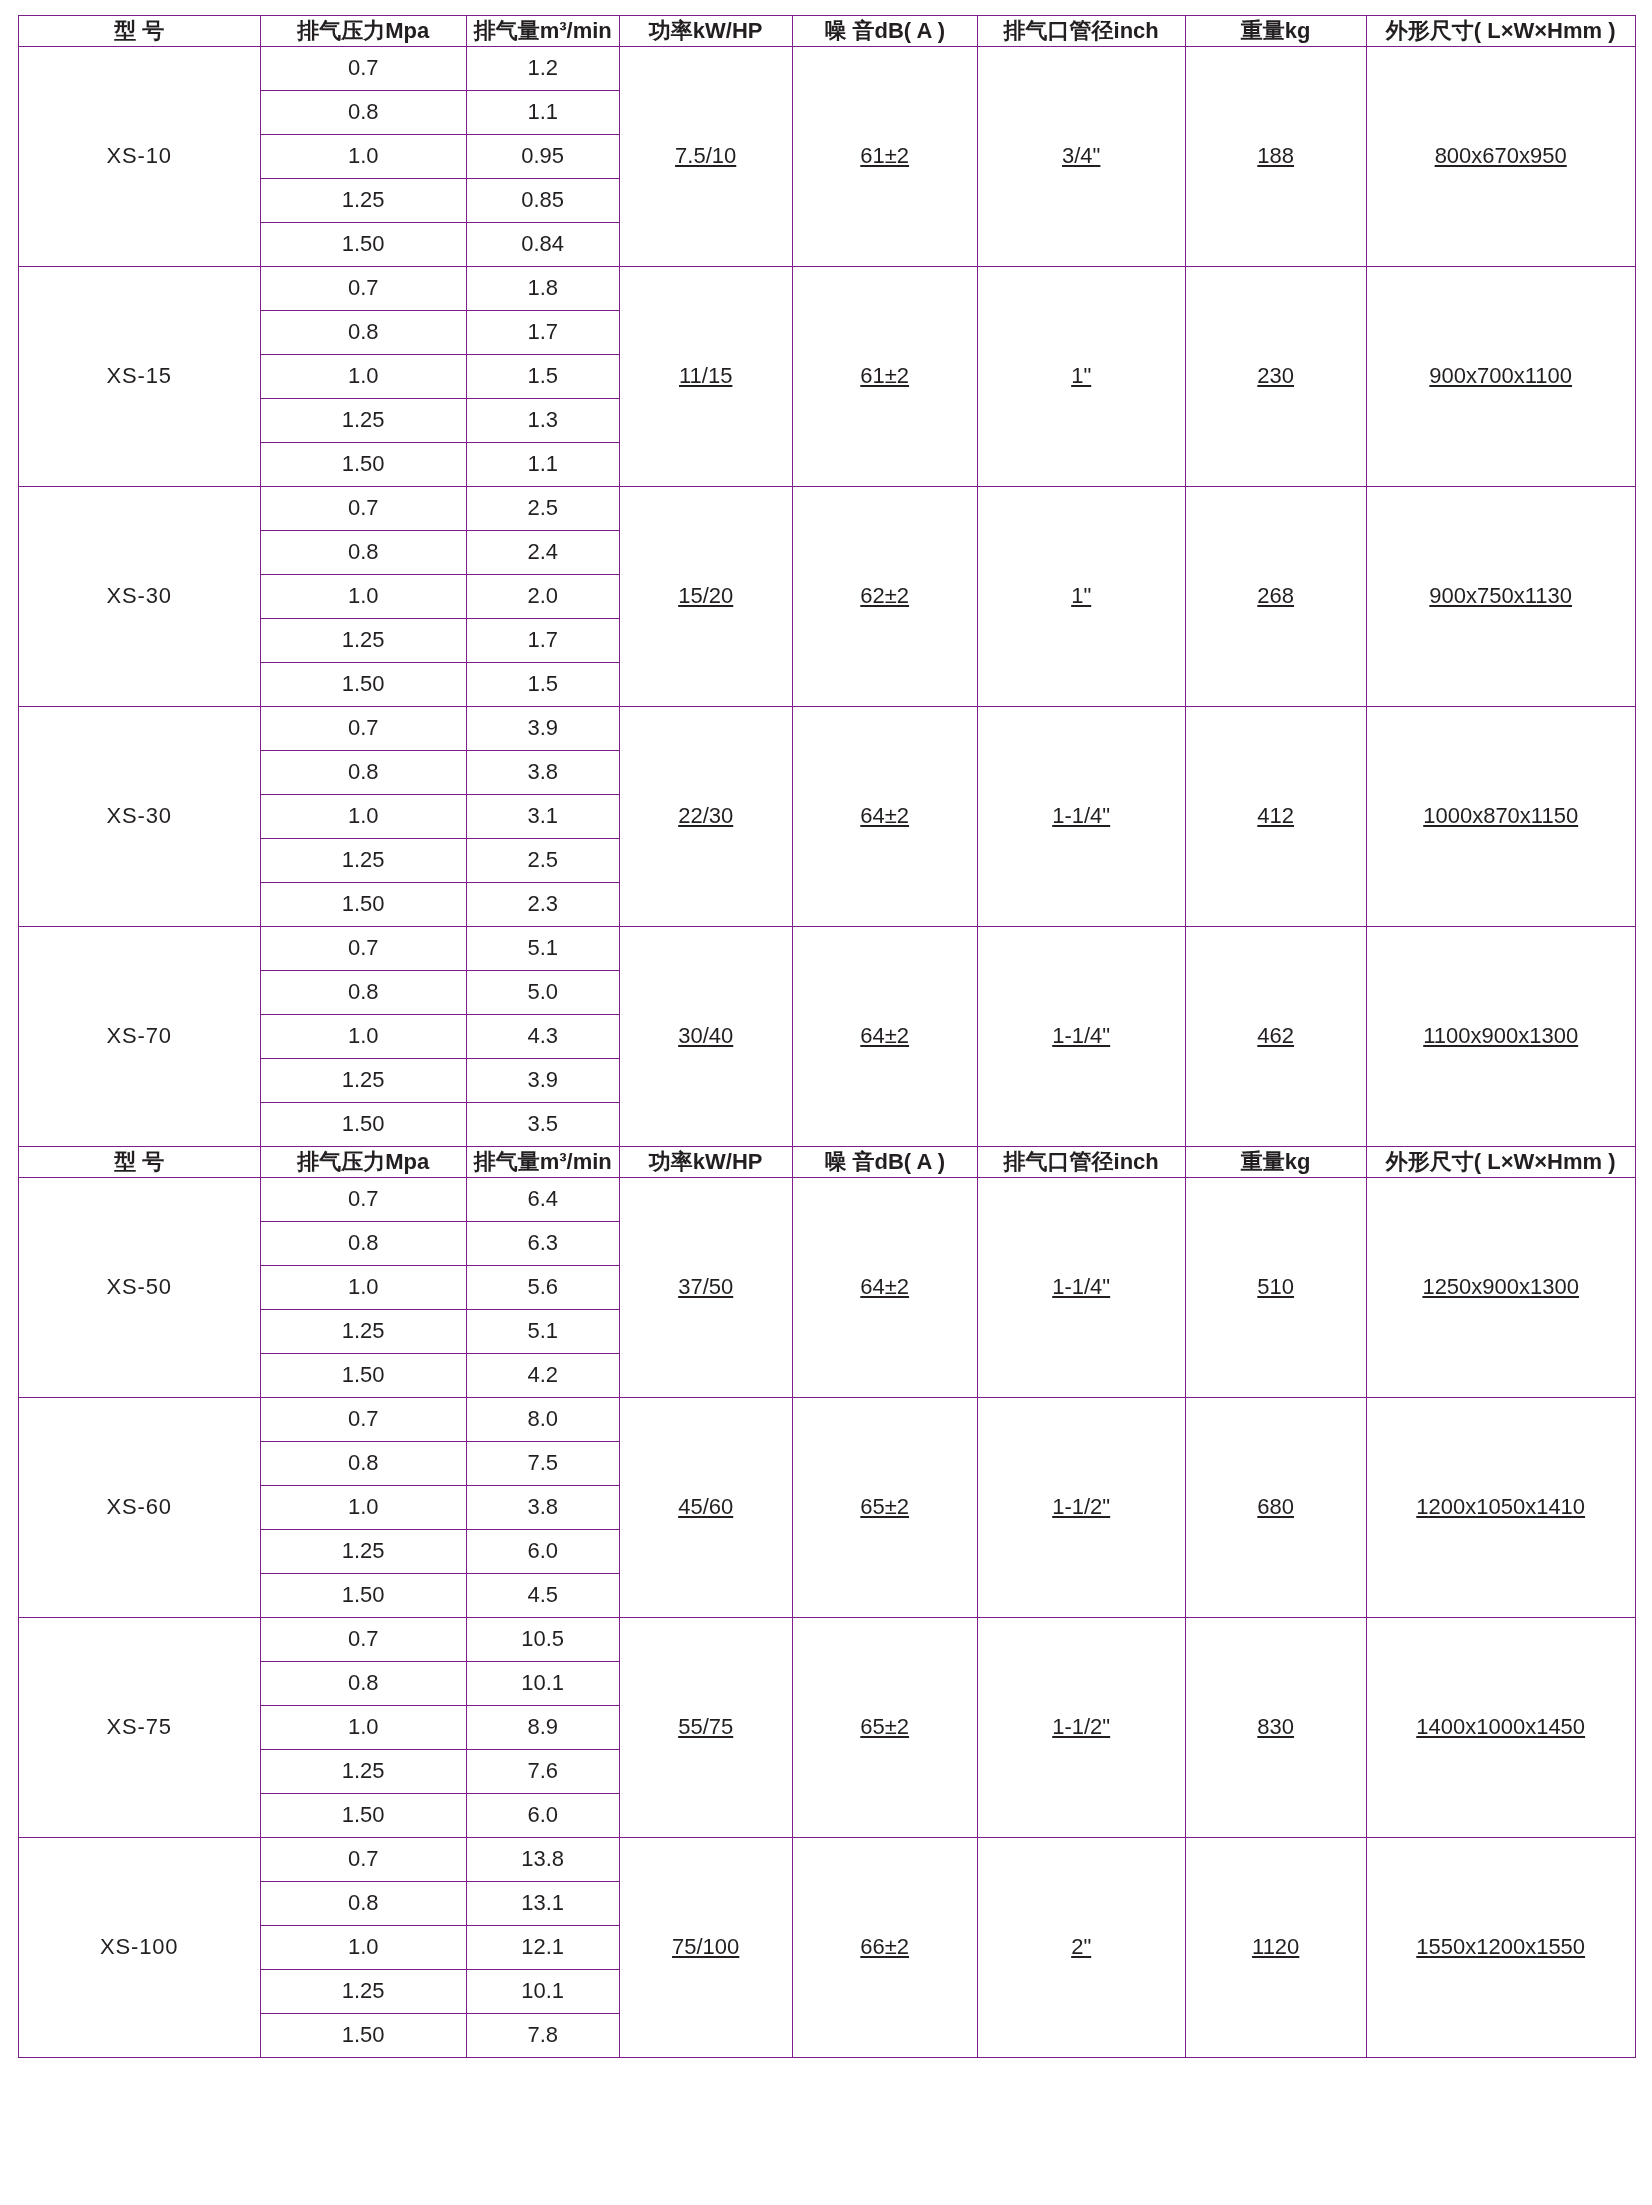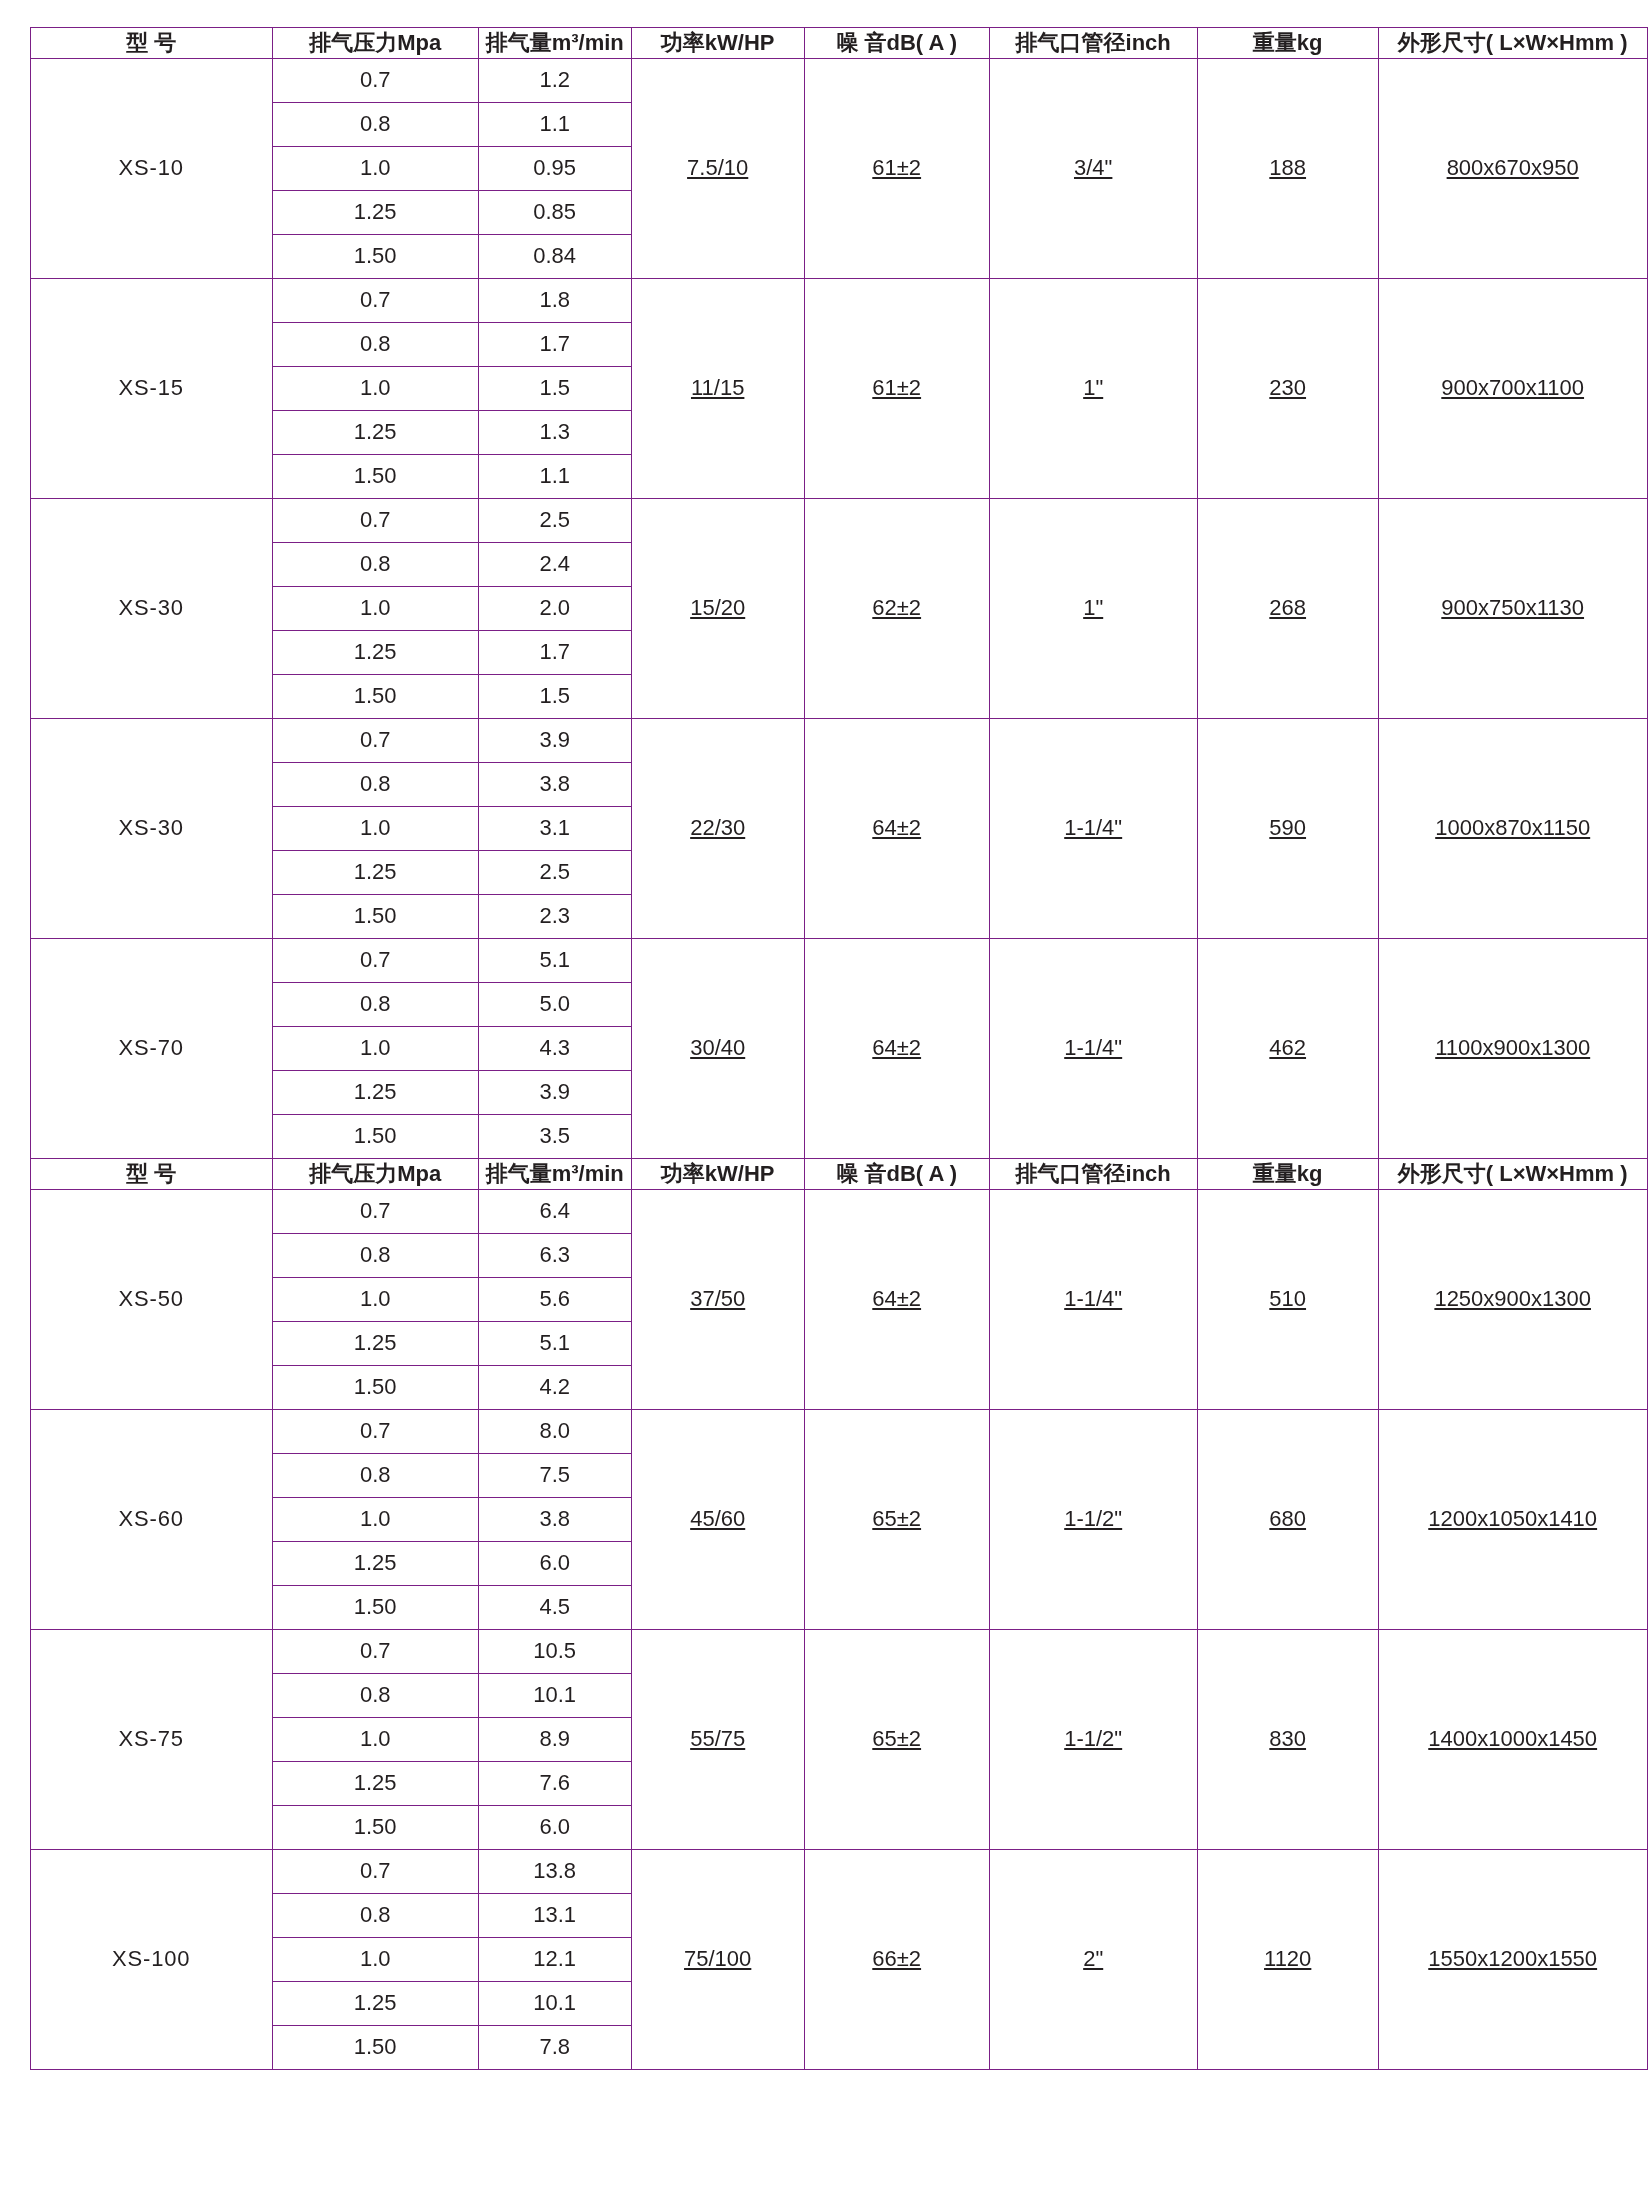--- a/index.html
+++ b/index.html
@@ -14,21 +14,21 @@
   .sheet {
     width: 1653px;
     box-sizing: border-box;
     padding: 14.5px 17.7px 17.7px 17.7px;
     background: #ffffff;
   }
   table.spec {
     border-collapse: collapse;
     table-layout: fixed;
     width: 1617px;
-    margin: 12px;
+    margin: 0;
   }
   table.spec col.c-model   { width: 242px; }
   table.spec col.c-press   { width: 206px; }
   table.spec col.c-flow    { width: 153px; }
   table.spec col.c-power   { width: 173px; }
   table.spec col.c-noise   { width: 185px; }
   table.spec col.c-port    { width: 208px; }
   table.spec col.c-weight  { width: 181px; }
   table.spec col.c-dim     { width: 269px; }
 
@@ -160,21 +160,21 @@
           <td class="subcell">1.50</td>
           <td class="subcell">1.5</td>
         </tr>
         <tr>
           <td class="model" rowspan="5">XS-30</td>
           <td class="subcell">0.7</td>
           <td class="subcell">3.9</td>
           <td class="merged" rowspan="5">22/30</td>
           <td class="merged" rowspan="5">64±2</td>
           <td class="merged" rowspan="5">1-1/4"</td>
-          <td class="merged" rowspan="5">590</td>
+          <td class="merged" rowspan="5">412</td>
           <td class="merged" rowspan="5">1000x870x1150</td>
         </tr>
         <tr>
           <td class="subcell">0.8</td>
           <td class="subcell">3.8</td>
         </tr>
         <tr>
           <td class="subcell">1.0</td>
           <td class="subcell">3.1</td>
         </tr>

